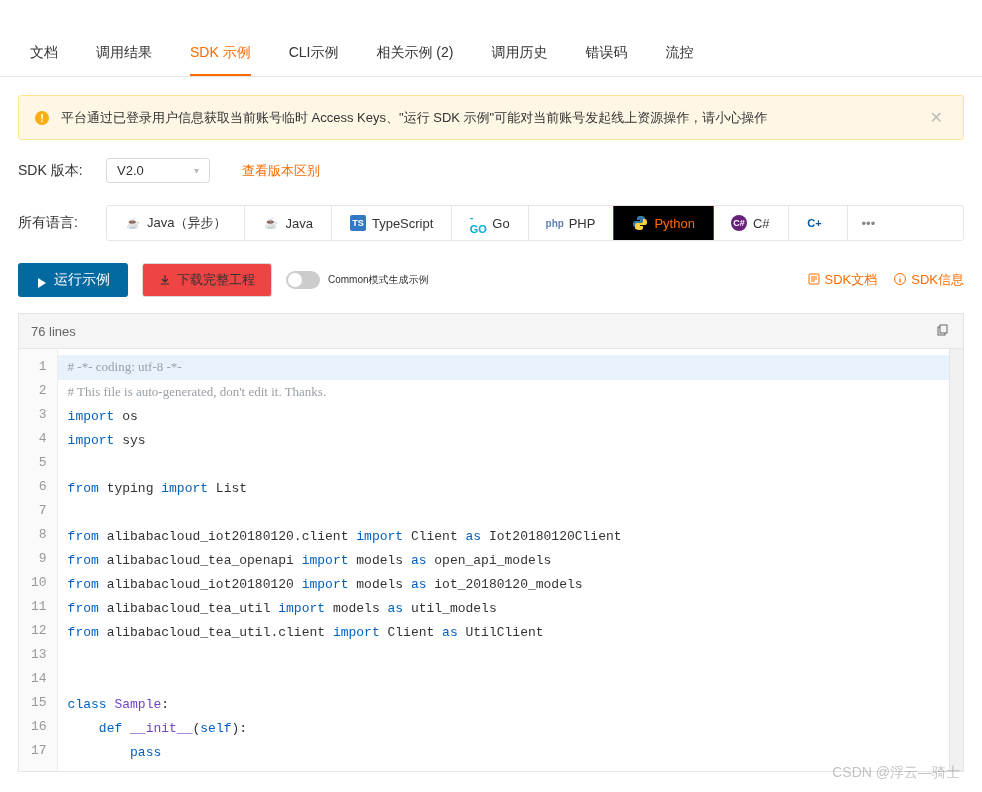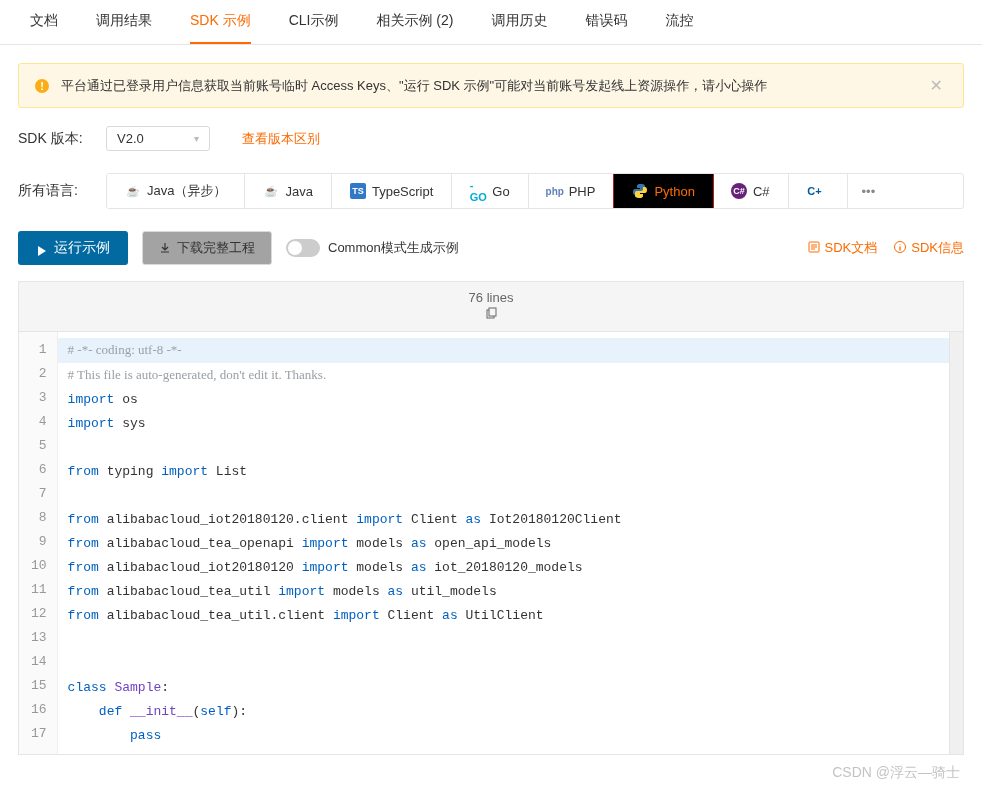--- a/index.html
+++ b/index.html
@@ -1,19 +1,19 @@
 <!DOCTYPE html>
 <html><head>
 <meta charset="utf-8">
 <style>
 * { box-sizing: border-box; margin: 0; padding: 0; }
 body { font-family: -apple-system, BlinkMacSystemFont, "Segoe UI", "PingFang SC", "Microsoft YaHei", sans-serif; background: #fff; width: 982px; color: #333; }
 
 .tabs { display: flex; padding: 0 30px; border-bottom: 1px solid #e5e5e5; gap: 38px; }
-.tab { padding: 12px 0; font-size: 14px; color: #333; cursor: pointer; border-bottom: 2px solid transparent; }
+.tab { padding: 12px 0; font-size: 14px; color: #333; cursor: pointer; border-bottom: 2px solid transparent; margin-top: 32px; }
 .tab.active { color: #fd6a00; border-bottom-color: #fd6a00; }
 
 .alert { margin: 18px 18px 0 18px; background: #fff7e6; border: 1px solid #ffe58f; border-radius: 3px; padding: 12px 16px; display: flex; align-items: center; gap: 12px; font-size: 13px; color: #333; }
 .alert-icon { width: 14px; height: 14px; border-radius: 50%; background: #faad14; color: #fff; display: flex; align-items: center; justify-content: center; font-size: 11px; font-weight: bold; flex-shrink: 0; }
 .alert-text { flex: 1; }
 .alert-close { color: #bbb; cursor: pointer; font-size: 16px; padding: 0 4px; }
 
 .row { display: flex; align-items: center; padding: 18px 18px 0 18px; gap: 16px; }
 .row-label { font-size: 14px; color: #333; width: 72px; }
 .select { display: flex; align-items: center; justify-content: space-between; border: 1px solid #d9d9d9; border-radius: 3px; padding: 4px 10px; width: 104px; font-size: 13px; cursor: pointer; background: #fff; }
@@ -28,30 +28,30 @@
 .lang-icon { width: 16px; height: 16px; display: inline-flex; align-items: center; justify-content: center; font-size: 11px; font-weight: bold; border-radius: 2px; }
 .i-java { color: #d73a49; }
 .i-ts { background: #3178c6; color: #fff; font-size: 9px; padding: 1px 2px; }
 .i-go { color: #00acd7; font-weight: bold; }
 .i-php { color: #6181b6; font-weight: bold; font-size: 10px; }
 .i-cs { background: #68217a; color: #fff; border-radius: 50%; font-size: 9px; }
 .i-cpp { color: #00599c; }
 
 .actions { display: flex; align-items: center; padding: 22px 18px 16px 18px; gap: 14px; }
 .btn-primary { background: #0369a1; color: #fff; border: none; border-radius: 3px; padding: 8px 18px; font-size: 14px; cursor: pointer; display: flex; align-items: flex-end; gap: 6px; }
-.btn-outline { background: #a3a3a3; color: #333; border: 1px solid #d9d9d9; border-radius: 3px; padding: 7px 16px; font-size: 13px; cursor: pointer; display: flex; align-items: center; gap: 6px; }
-.toggle-wrap { display: flex; align-items: center; gap: 8px; font-size: 13px; color: #333; }
+.btn-outline { background: #ef4444; color: #333; border: 1px solid #d9d9d9; border-radius: 3px; padding: 7px 16px; font-size: 13px; cursor: pointer; display: flex; align-items: center; gap: 6px; }
+.toggle-wrap { display: flex; align-items: center; gap: 8px; font-size: 10px; color: #333; }
 .toggle { width: 34px; height: 18px; background: #ccc; border-radius: 9px; position: relative; cursor: pointer; }
 .toggle::after { content: ""; width: 14px; height: 14px; background: #fff; border-radius: 50%; position: absolute; top: 2px; left: 2px; }
 .spacer { flex: 1; }
 .doc-links { display: flex; gap: 16px; }
 .doc-link { color: #fd6a00; font-size: 13px; cursor: pointer; display: flex; align-items: center; gap: 4px; }
 
 .code-wrap { margin: 0 18px 0 18px; border: 1px solid #e5e5e5; }
-.code-header { display: flex; align-items: center; justify-content: space-between; background: #f5f5f5; padding: 8px 12px; font-size: 13px; color: #666; border-bottom: 1px solid #e5e5e5; flex-direction: column; }
+.code-header { display: flex; align-items: center; justify-content: space-between; background: #f5f5f5; padding: 8px 12px; font-size: 13px; color: #666; border-bottom: 1px solid #e5e5e5; }
 .code-copy { cursor: pointer; color: #666; width: 18px; height: 18px; display: flex; align-items: center; justify-content: center; }
 .code-body { display: flex; font-family: "SFMono-Regular", Consolas, "Liberation Mono", Menlo, monospace; font-size: 13px; position: relative; }
 .gutter { background: #fafafa; border-right: 1px solid #eee; padding: 6px 0; text-align: right; color: #999; user-select: none; }
 .gutter div { padding: 2px 10px 2px 12px; line-height: 20px; }
 .code-lines { flex: 1; padding: 6px 0; overflow-x: auto; }
 .code-lines div { padding: 2px 10px; line-height: 20px; white-space: pre; }
 .code-lines div.hl { background: #e8f2fc; }
 .scroll-right { width: 14px; background: #f0f0f0; border-left: 1px solid #e5e5e5; }
 
 .tok-comment { color: #9aa0a6; font-family: Liberation Serif, serif; }

